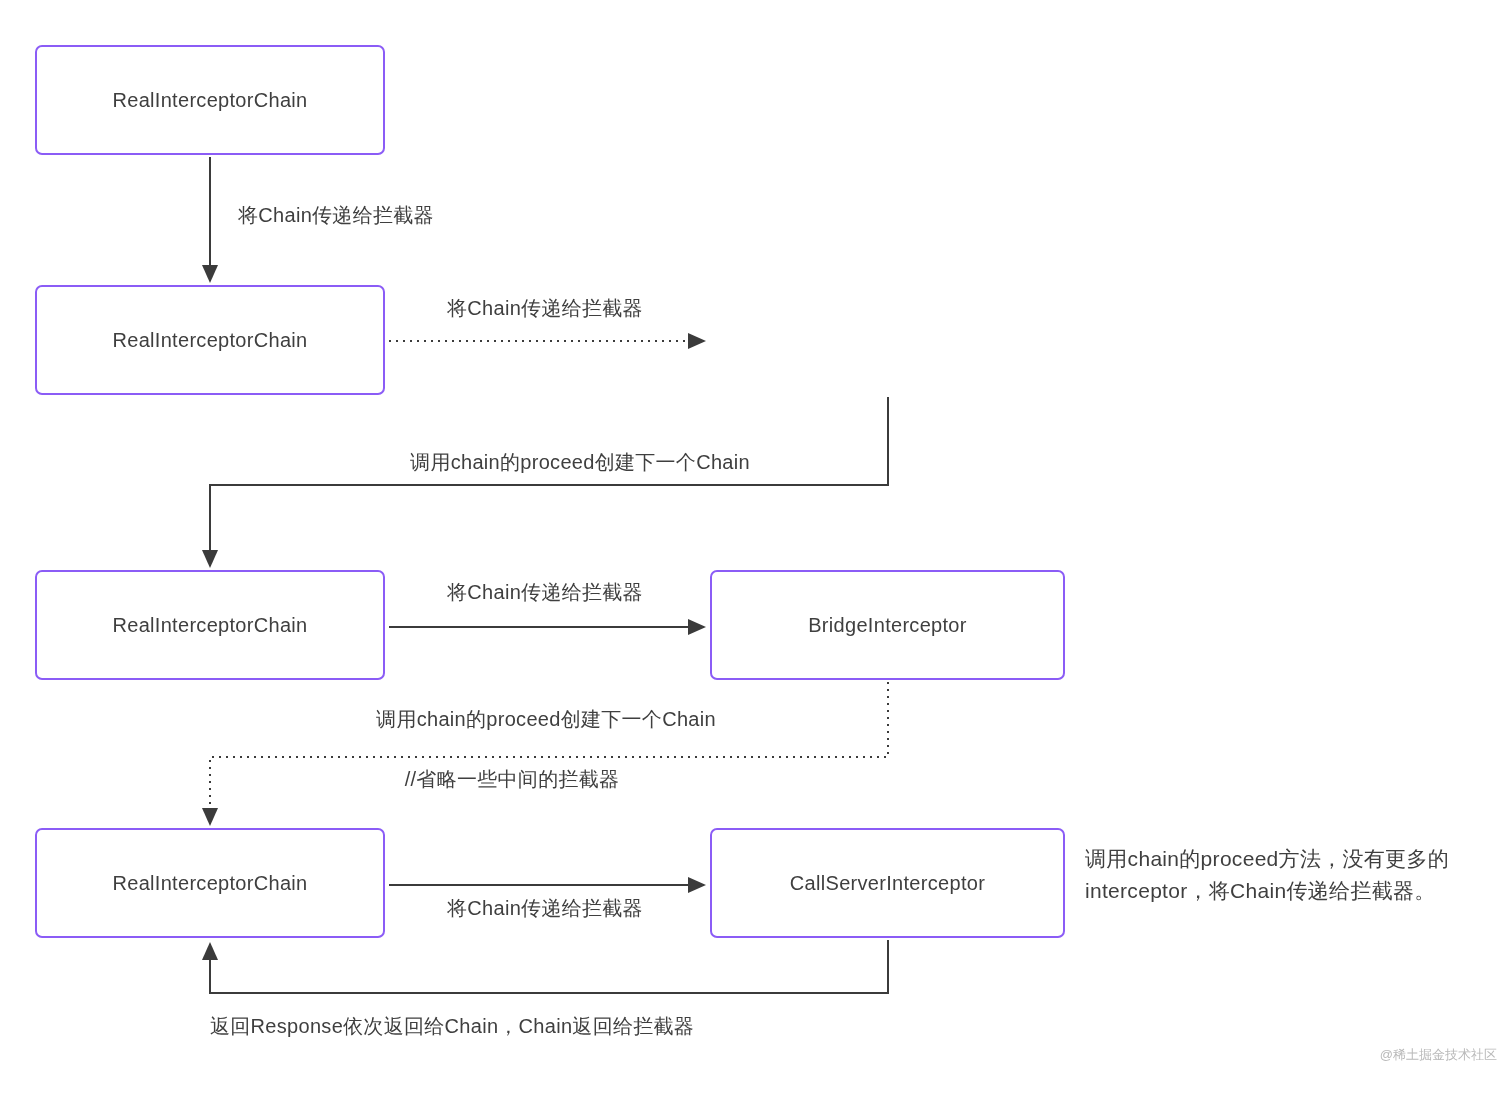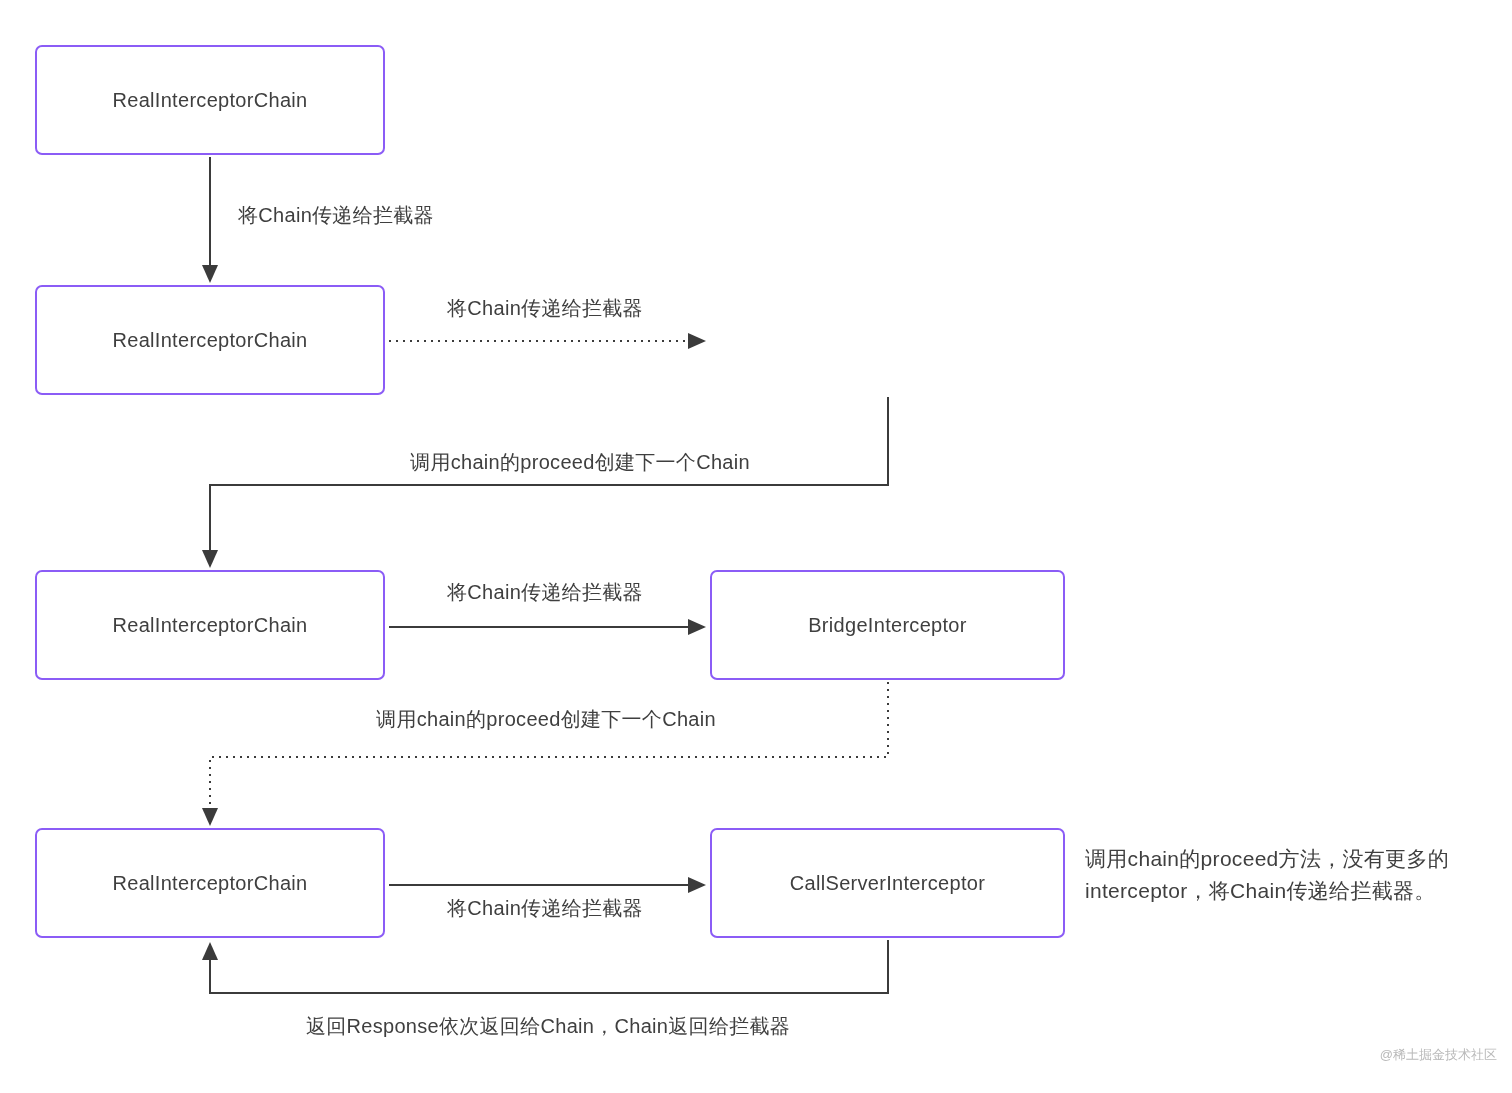--- a/index.html
+++ b/index.html
@@ -48,21 +48,21 @@
     white-space: nowrap;
     letter-spacing: 0.3px;
   }
   .lbl-proceed-next   { left: 238px; top: 202px; }
   .lbl-pass-chain-1   { left: 390px; top: 295px; width: 310px; text-align: center; }
   .lbl-proceed-1      { left: 380px; top: 449px; width: 400px; text-align: center; }
   .lbl-pass-chain-2   { left: 390px; top: 579px; width: 310px; text-align: center; }
   .lbl-proceed-2      { left: 346px; top: 706px; width: 400px; text-align: center; }
   .lbl-omit-middle    { left: 332px; top: 766px; width: 360px; text-align: center; }
   .lbl-pass-chain-3   { left: 390px; top: 895px; width: 310px; text-align: center; }
-  .lbl-return-resp    { left: 218px; top: 1013px; width: 660px; text-align: center; }
+  .lbl-return-resp    { left: 210px; top: 1013px; width: 660px; }
   .side-note {
     position: absolute;
     left: 1085px;
     top: 843px;
     width: 420px;
     font-size: 21px;
     line-height: 32px;
     color: #3f3f3f;
     letter-spacing: 0.3px;
   }
@@ -120,20 +120,21 @@
   </div>
   <div class="node box7">
     <span>CallServerInterceptor</span>
   </div>
 
   <div class="edge-label lbl-proceed-next">将Chain传递给拦截器</div>
   <div class="edge-label lbl-pass-chain-1">将Chain传递给拦截器</div>
   <div class="edge-label lbl-proceed-1">调用chain的proceed创建下一个Chain</div>
   <div class="edge-label lbl-pass-chain-2">将Chain传递给拦截器</div>
   <div class="edge-label lbl-proceed-2">调用chain的proceed创建下一个Chain</div>
+  <div class="edge-label lbl-omit-middle">//省略一些中间的拦截器</div>
   <div class="edge-label lbl-pass-chain-3">将Chain传递给拦截器</div>
   <div class="edge-label lbl-return-resp">返回Response依次返回给Chain，Chain返回给拦截器</div>
 
   <div class="side-note">
     <div>调用chain的proceed方法，没有更多的</div>
     <div>interceptor，将Chain传递给拦截器。</div>
   </div>
 
   <div class="watermark">@稀土掘金技术社区</div>
 

